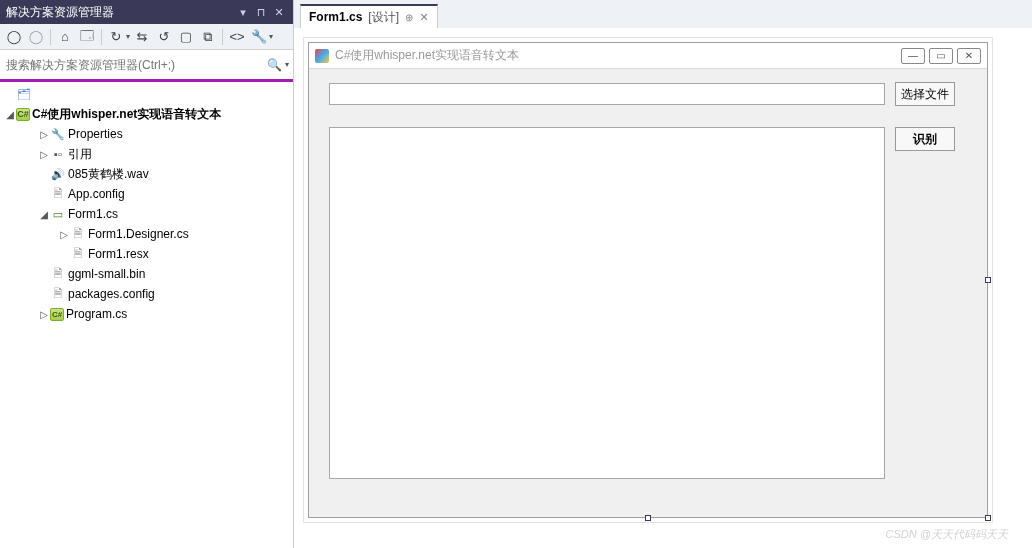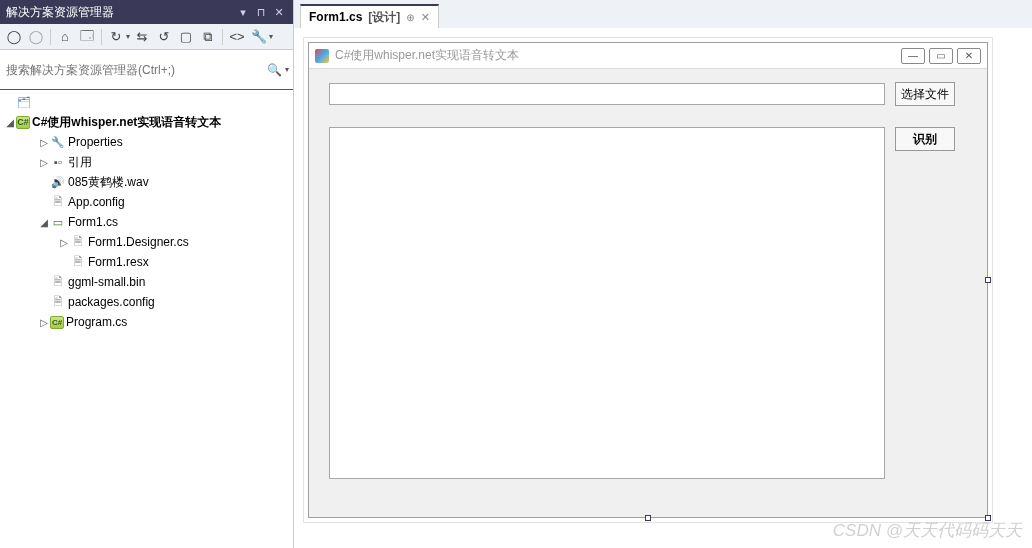--- a/index.html
+++ b/index.html
@@ -11,21 +11,21 @@
 
 .title-bar { background: #3b3958; color: #fff; height: 24px; display: flex; align-items: center; padding: 0 6px; font-size: 12px; }
 .title-bar .spacer { flex: 1; }
 .tb-icon { width: 16px; height: 16px; display: inline-flex; align-items: center; justify-content: center; color: #cfcfe6; margin-left: 2px; cursor: pointer; font-size: 11px; }
 
 .toolbar { height: 26px; background: #eef1f5; border-bottom: 1px solid #ccc; display: flex; align-items: center; padding: 0 4px; gap: 2px; }
 .tool-btn { width: 20px; height: 20px; display: inline-flex; align-items: center; justify-content: center; color: #444; cursor: pointer; border-radius: 2px; font-size: 13px; }
 .tool-sep { width: 1px; height: 16px; background: #ccc; margin: 0 2px; }
 .tool-drop { font-size: 8px; margin-left: -2px; color: #555; }
 
-.search-row { height: 40px; border-bottom: 1px solid #a21caf; display: flex; align-items: center; background: #fff; }
+.search-row { height: 32px; border-bottom: 3px solid #a21caf; display: flex; align-items: center; background: #fff; }
 .search-row input { flex: 1; border: none; outline: none; padding: 0 6px; height: 22px; font-size: 12px; color: #888; background: transparent; }
 .search-ico { width: 24px; display: flex; align-items: center; justify-content: center; color: #555; font-size: 12px; }
 
 .tree { flex: 1; background: #fff; overflow: auto; padding: 2px 0; }
 .tree-row { display: flex; align-items: center; height: 20px; padding-right: 4px; cursor: default; white-space: nowrap; }
 .arrow { width: 12px; display: inline-flex; justify-content: center; color: #595959; font-size: 10px; }
 .arrow.empty { visibility: hidden; }
 .ico { width: 16px; height: 16px; display: inline-flex; align-items: center; justify-content: center; margin-right: 2px; font-size: 11px; }
 .ico-sln { color: #3a7bcf; }
 .ico-cs { background: linear-gradient(#cde38a,#a5cd47); border: 1px solid #7dab2e; color: #33571a; font-size: 9px; font-weight: bold; border-radius: 2px; width: 14px; height: 13px; }
@@ -35,21 +35,21 @@
 .ico-file { color: #777; }
 .ico-form { color: #55832f; }
 .bold { font-weight: 600; }
 .indent0 { padding-left: 4px; }
 .indent2 { padding-left: 38px; }
 .indent3 { padding-left: 58px; }
 
 .tab-strip { height: 28px; background: #eef1f5; display: flex; align-items: flex-end; padding-left: 6px; }
 .tab { height: 24px; background: #fff; border: 1px solid #ccc; border-bottom: none; padding: 0 8px; display: flex; align-items: center; gap: 6px; border-top: 2px solid #3b3958; }
 .tab .t1 { color: #000; font-weight: 600; }
-.tab .t2 { color: #555; font-weight: bold; }
+.tab .t2 { color: #555; }
 .tab-pin { color: #888; font-size: 10px; }
 .tab-close { color: #888; font-size: 11px; cursor: pointer; }
 
 .designer-area { position: absolute; top: 28px; left: 0; right: 0; bottom: 0; background: #fff; padding: 14px; }
 .form-window { width: 680px; height: 476px; border: 1px solid #9f9f9f; background: #f0f0f0; position: relative; box-shadow: 0 0 0 4px #fff, 0 0 0 5px #e2e2e2; }
 .handle { position: absolute; width: 6px; height: 6px; background: #fff; border: 1px solid #3b3958; }
 .h-r { right: -4px; top: 50%; transform: translateY(-50%); }
 .h-b { bottom: -4px; left: 50%; transform: translateX(-50%); }
 .h-br { right: -4px; bottom: -4px; }
 
@@ -60,21 +60,21 @@
 .win-btn { width: 24px; height: 16px; border: 1px solid #888; border-radius: 2px; background: #fff; display: flex; align-items: center; justify-content: center; font-size: 10px; color: #555; }
 
 .form-body { position: relative; padding: 20px; }
 .textbox { position: absolute; background: #fff; border: 1px solid #a7a7a7; }
 .tb1 { left: 20px; top: 14px; width: 556px; height: 22px; }
 .tb2 { left: 20px; top: 58px; width: 556px; height: 352px; }
 .btn { position: absolute; width: 60px; height: 24px; background: #f8f8f8; border: 1px solid #999; display: flex; align-items: center; justify-content: center; cursor: default; }
 .b1 { left: 586px; top: 13px; }
 .b2 { left: 586px; top: 58px; font-weight: bold; }
 
-.watermark { position: absolute; right: 10px; bottom: 6px; color: rgba(120,120,120,0.35); font-size: 17px; font-style: italic; pointer-events: none; }
+.watermark { position: absolute; right: 24px; bottom: 6px; color: rgba(120,120,120,0.35); font-size: 11px; font-style: italic; pointer-events: none; }
 </style>
 </head>
 <body>
 
 <div class="panel left">
   <div class="title-bar">
     <span>解决方案资源管理器</span>
     <span class="spacer"></span>
     <span class="tb-icon">▾</span>
     <span class="tb-icon">⊓</span>

